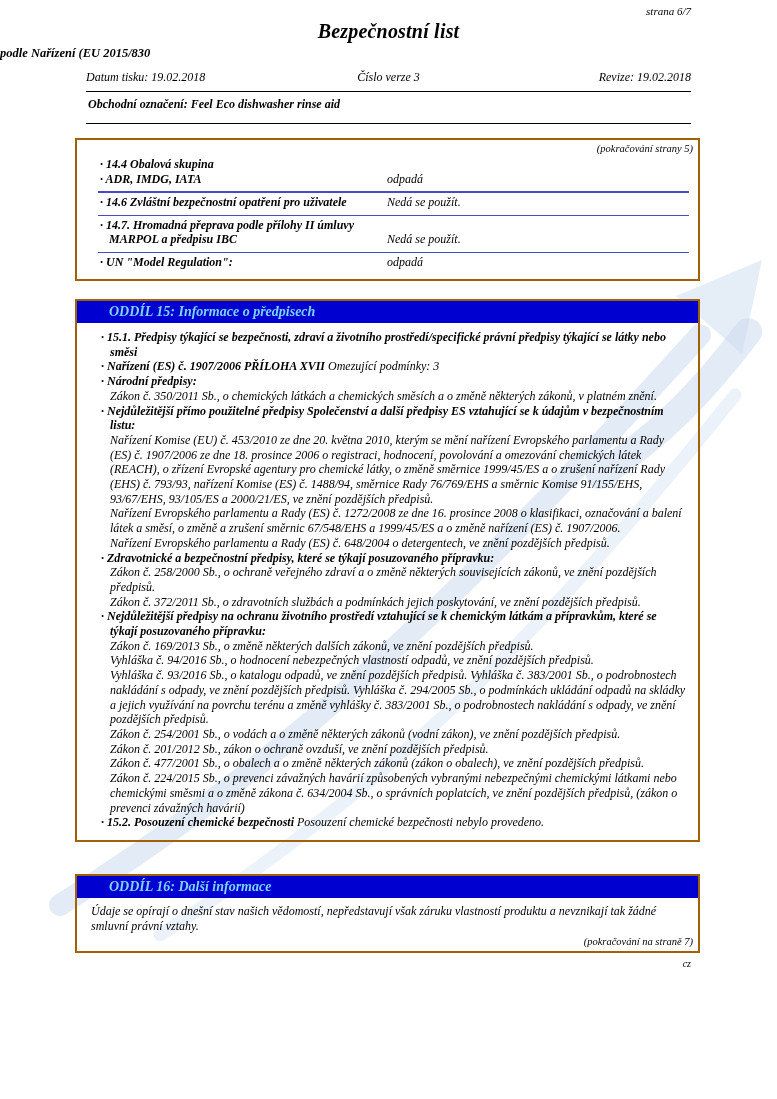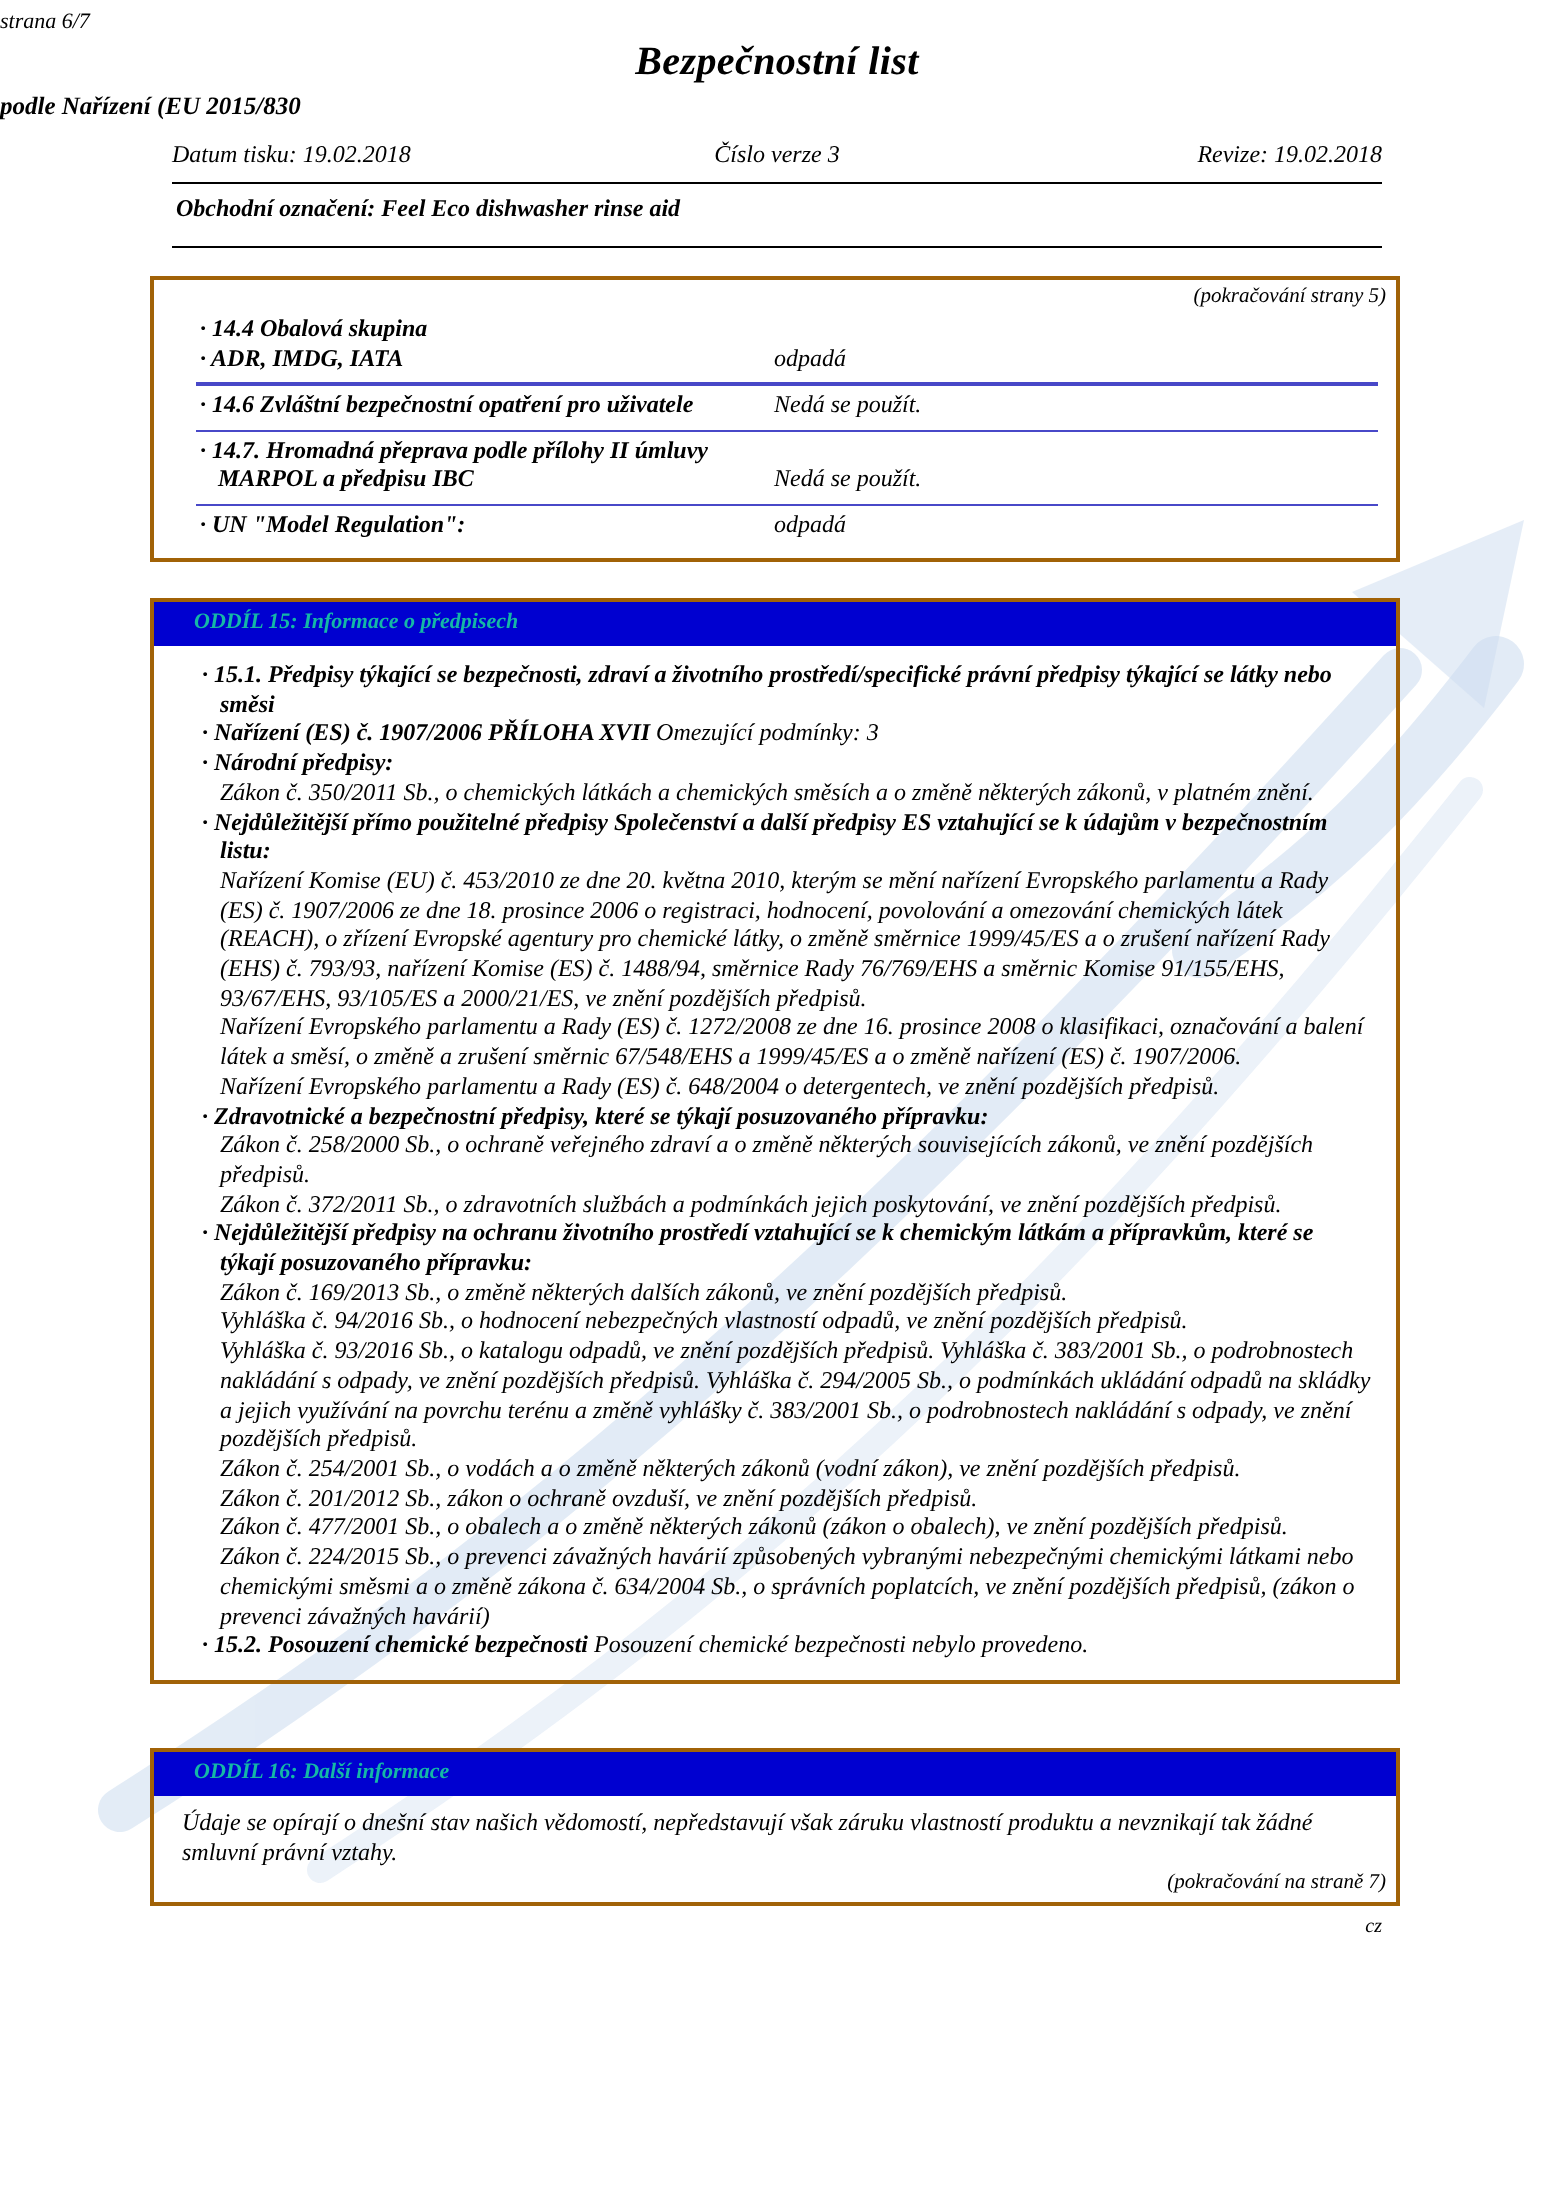--- a/index.html
+++ b/index.html
@@ -5,21 +5,21 @@
   * { margin:0; padding:0; box-sizing:border-box; }
   html,body { background:#fff; }
   body {
     width:777px; height:1099px; position:relative; overflow:hidden;
     font-family:"Liberation Serif","DejaVu Serif",serif;
     font-style:italic; color:#000;
   }
   .wm { position:absolute; left:0; top:0; z-index:0; pointer-events:none; }
   .content { position:relative; z-index:1; }
 
-  .pageno { font-size:11px; padding:5px 86px 0 0; }
+  .pageno { text-align:right; font-size:11px; padding:5px 86px 0 0; }
   .title  { text-align:center; font-size:20px; font-weight:bold; margin-top:3px; letter-spacing:.2px; }
   .subtitle { text-align:left; font-size:12.5px; font-weight:bold; margin-top:3px; }
   .meta { display:flex; margin:9px 86px 0; font-size:12px; }
   .meta .l { flex:1; text-align:left; }
   .meta .m { flex:0 0 auto; }
   .meta .r { flex:1; text-align:right; }
   .rule { border-top:1px solid #000; margin:6px 86px 0; }
   .tradename { margin:0 86px; padding:5px 0 5px 2px; font-weight:bold; font-size:12px; }
 
   .box { border:2px solid #a16207; margin:0 77px 0 75px; background:transparent; }
@@ -28,21 +28,21 @@
   .box3 { margin-top:32px; }
 
   .cont-top { text-align:right; font-size:10.5px; padding:3px 5px 1px 0; }
   .s14 { padding:0 8px 5px 8px; }
   .s14-row { display:grid; grid-template-columns:287px 1fr; padding:2px 0 5px 15px; font-size:12px; line-height:14.5px; }
   .s14-label { font-weight:bold; }
   .s14-label .cont2 { padding-left:9px; }
   .s14-value { align-self:end; }
   .sep { border-top:1px solid #4848c8; margin-left:13px; margin-right:1px; }
 
-  .bar { background:#0000d0; color:#14b8a6; font-weight:bold; font-size:11px; padding:3px 8px 4px 20px; line-height:15px; }
+  .bar { background:#0000d0; color:#7dd3fc; font-weight:bold; font-size:14px; padding:3px 8px 4px 32px; line-height:15px; }
 
   .s15 { padding:7px 12px 10px 24px; font-size:12px; line-height:14.7px; }
   .para { margin:0; }
   .pb { padding-left:9px; text-indent:-9px; }
   .pn { padding-left:9px; }
   .lead { font-weight:bold; }
 
   .s16 { padding:6px 10px 1px 14px; font-size:12px; line-height:14.7px; }
   .cont-bottom { text-align:right; font-size:10.5px; padding:2px 5px 4px 0; }
   .langcode { text-align:right; font-size:10px; margin:5px 86px 0 0; }

